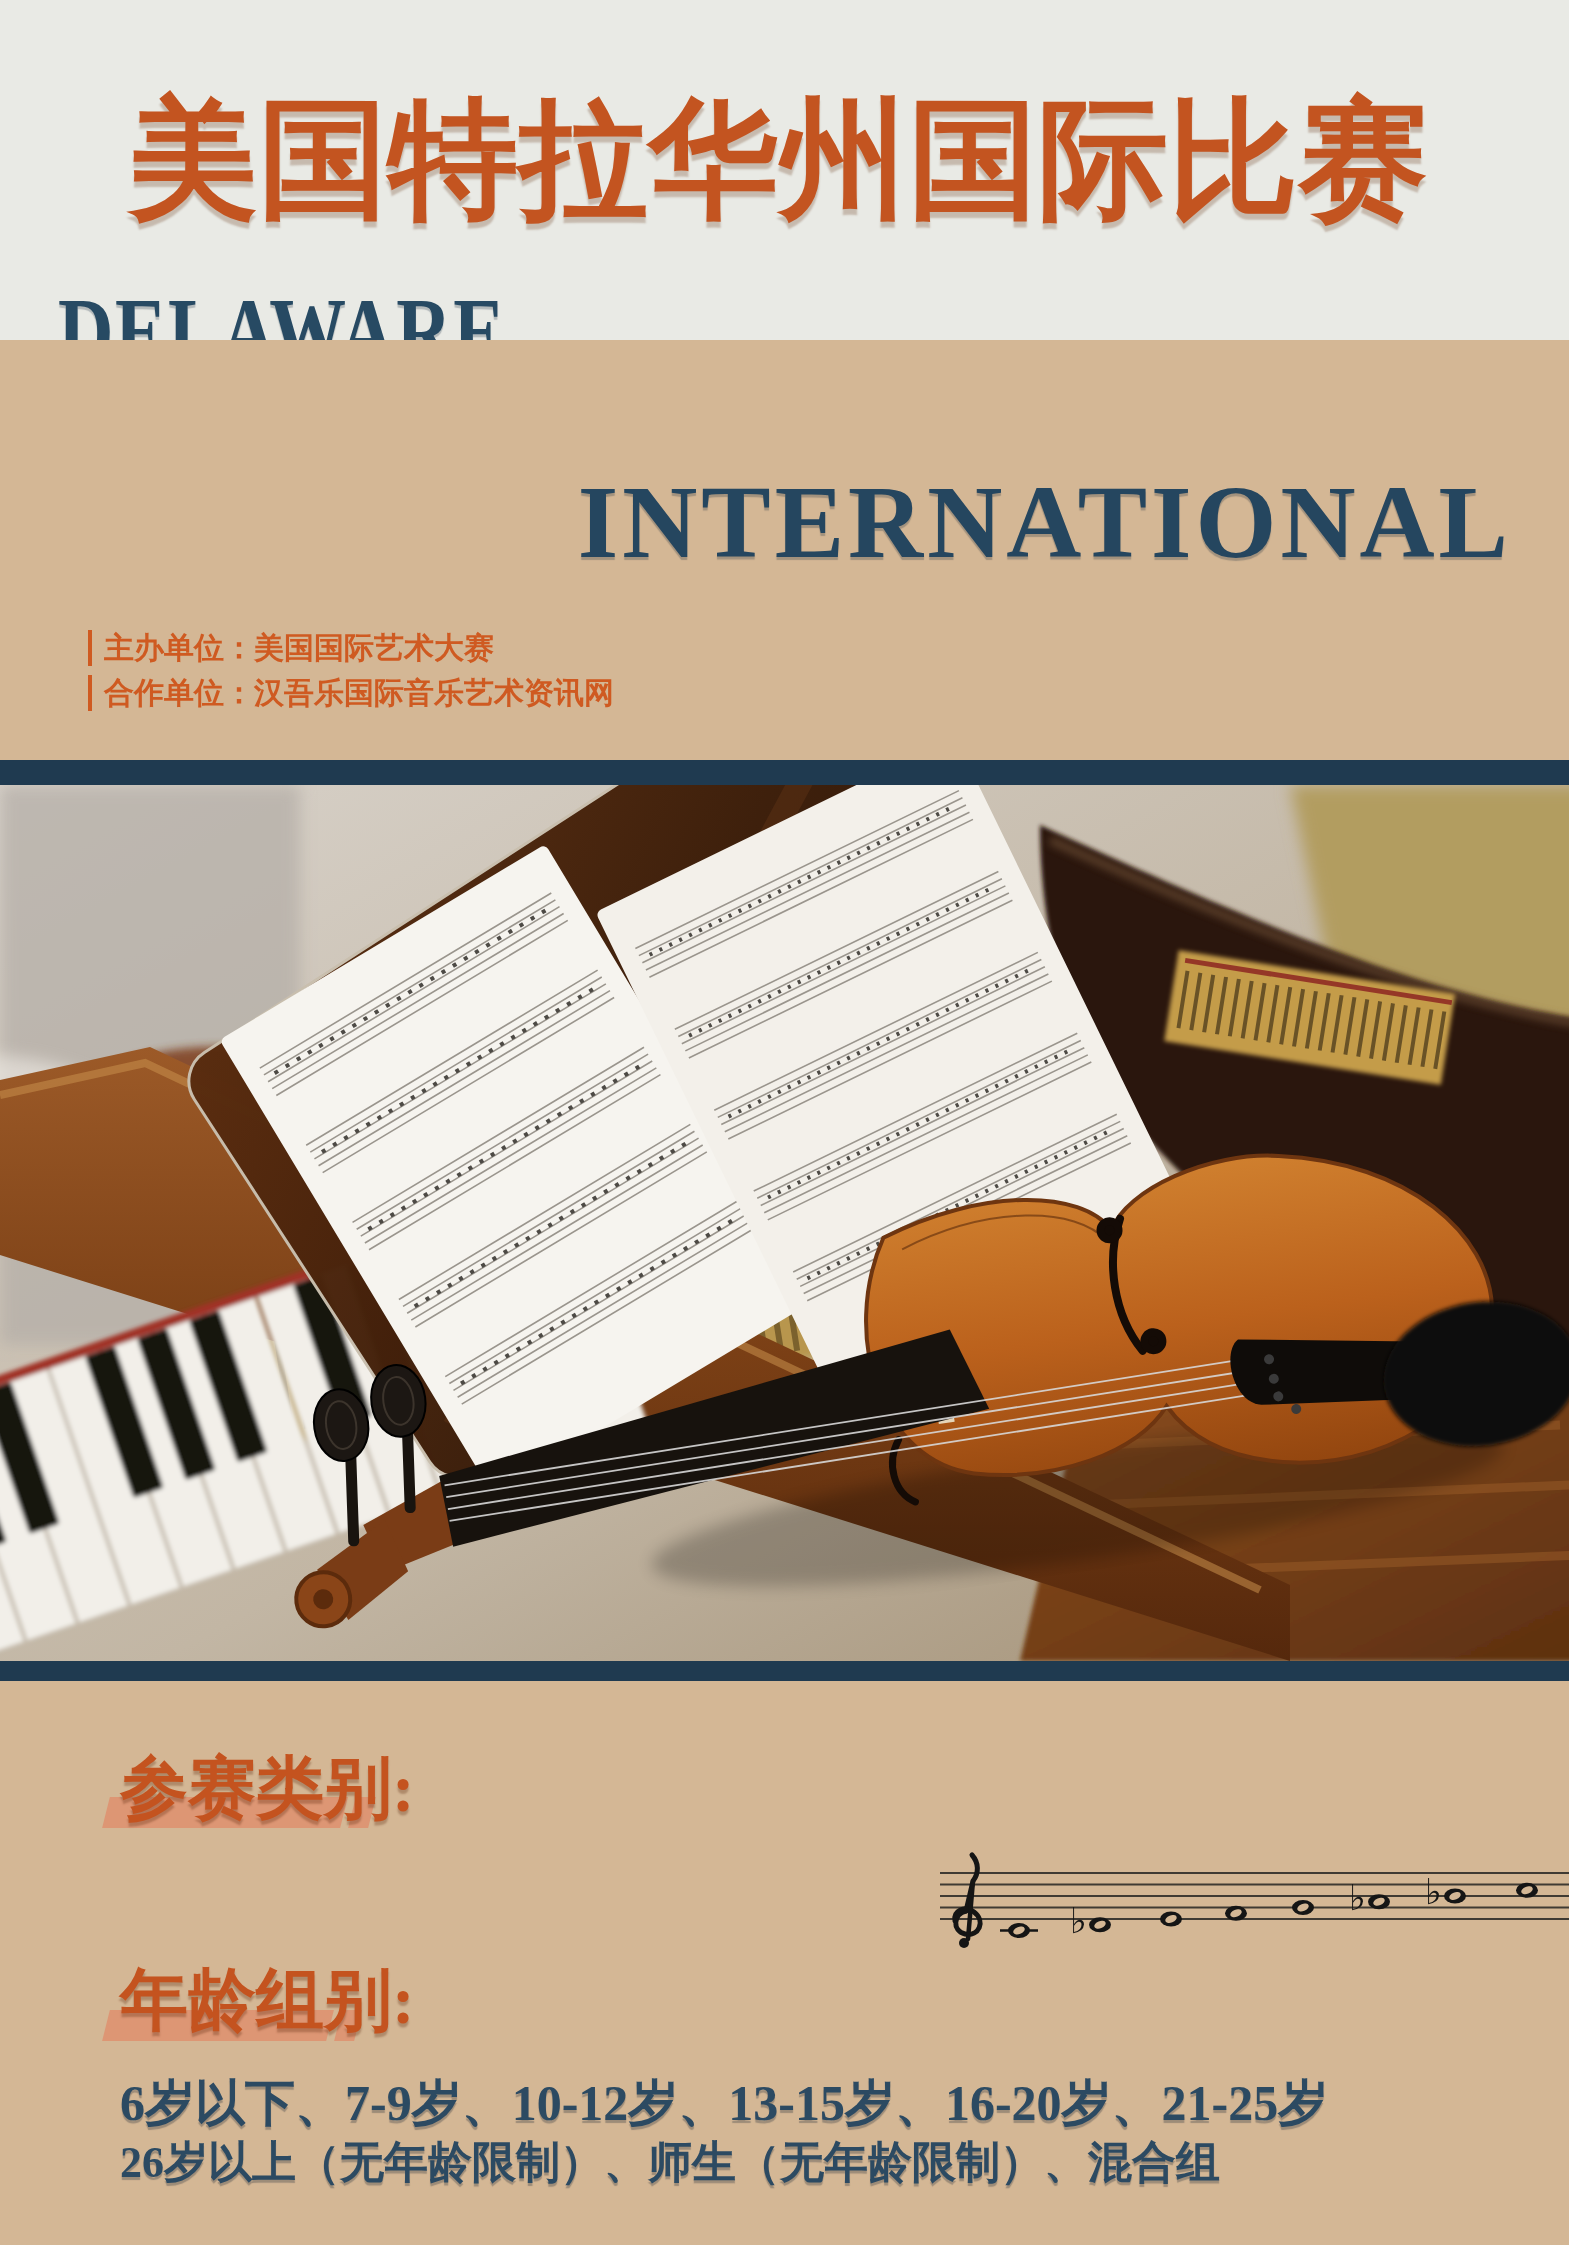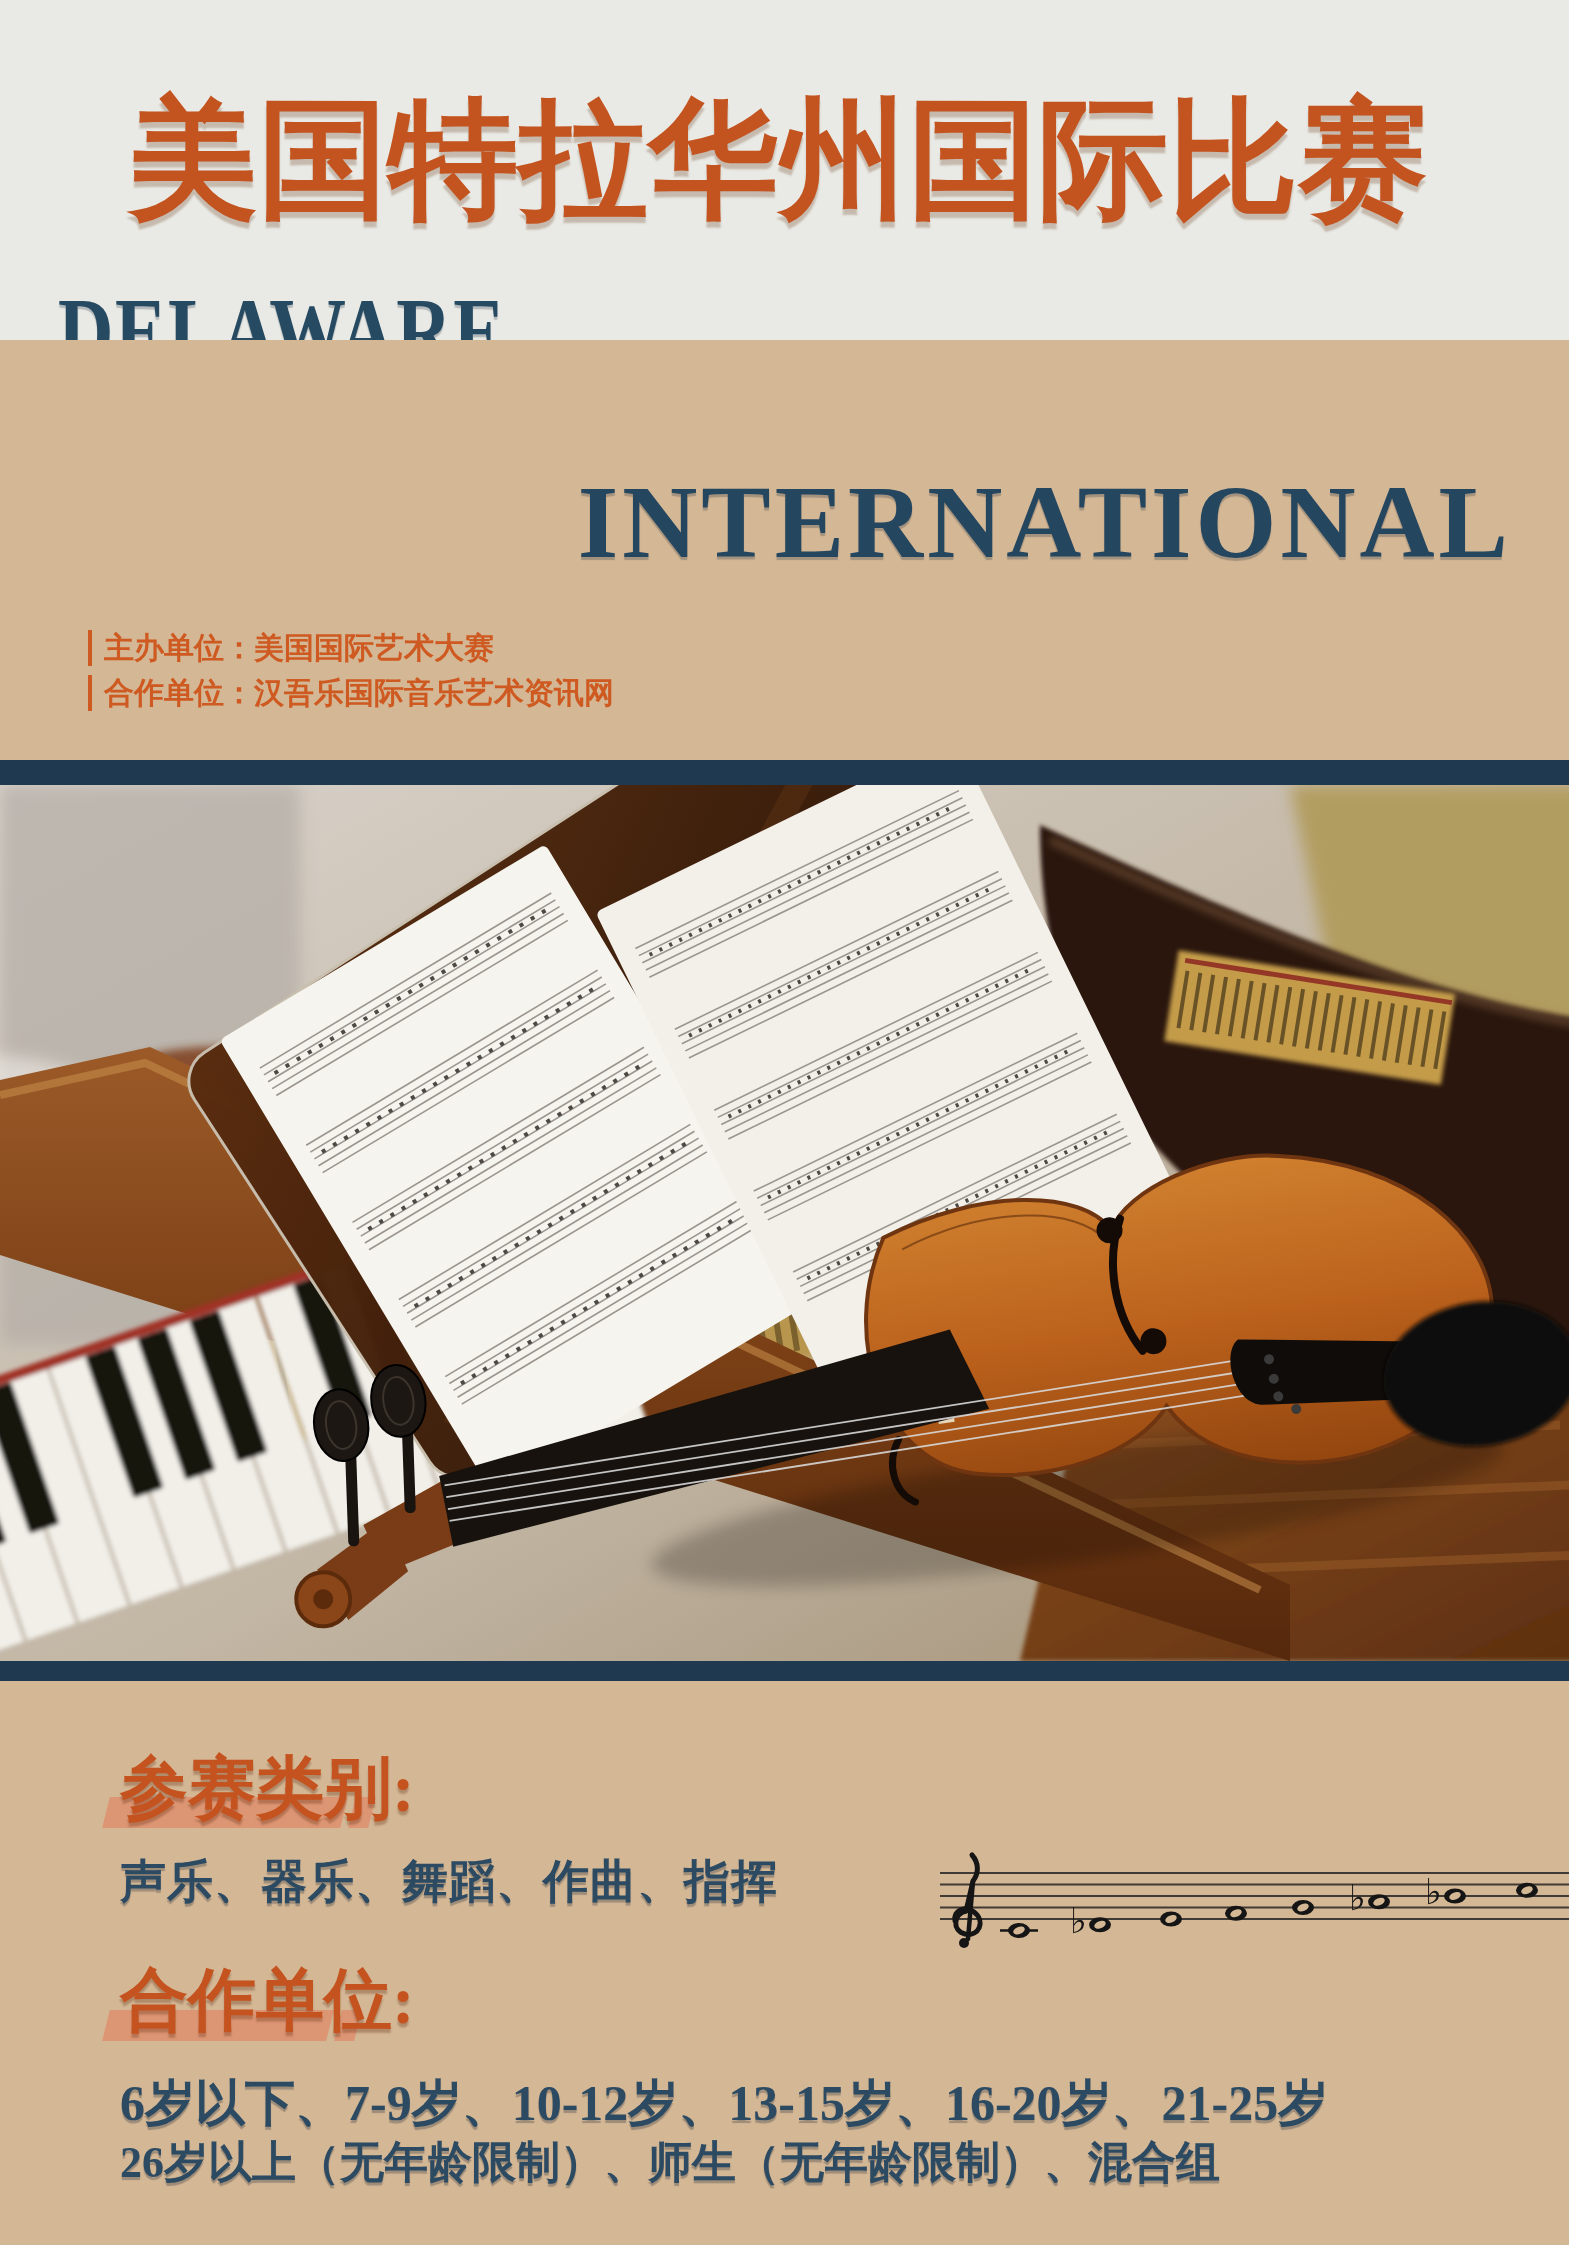--- a/index.html
+++ b/index.html
@@ -277,21 +277,20 @@
     </g>
   </svg>
 
   <div class="abs divider-bottom"></div>
 
   <div class="abs bottom-band"></div>
 
   <div class="abs highlight cat-highlight"></div>
   <div class="abs highlight cat-highlight-tip"></div>
   <div class="abs sec-heading cat-heading">参赛类别:</div>
-  <div class="abs body-line cat-line">声乐、器乐、舞蹈、作曲、指挥</div>
 
   <svg class="abs staff-box" viewBox="0 0 650 112" width="650" height="112">
     <g stroke="#3f3a33" stroke-width="2">
       <line x1="2" y1="30" x2="648" y2="30"></line>
       <line x1="2" y1="41.5" x2="648" y2="41.5"></line>
       <line x1="2" y1="53" x2="648" y2="53"></line>
       <line x1="2" y1="64.5" x2="648" y2="64.5"></line>
       <line x1="2" y1="76" x2="648" y2="76"></line>
     </g>
 
@@ -329,17 +328,17 @@
 
     <g font-family="'DejaVu Sans',sans-serif" font-size="36" fill="#151515">
       <text x="132" y="90">♭</text>
       <text x="411" y="67">♭</text>
       <text x="487" y="61">♭</text>
     </g>
   </svg>
 
   <div class="abs highlight age-highlight"></div>
   <div class="abs highlight age-highlight-tip"></div>
-  <div class="abs sec-heading age-heading">合作单位:</div>
+  <div class="abs sec-heading age-heading">年龄组别:</div>
   <div class="abs body-line age-line1">6岁以下、7-9岁、10-12岁、13-15岁、16-20岁、21-25岁</div>
   <div class="abs body-line age-line2">26岁以上（无年龄限制）、师生（无年龄限制）、混合组</div>
 
 </div>
 
 </body></html>

